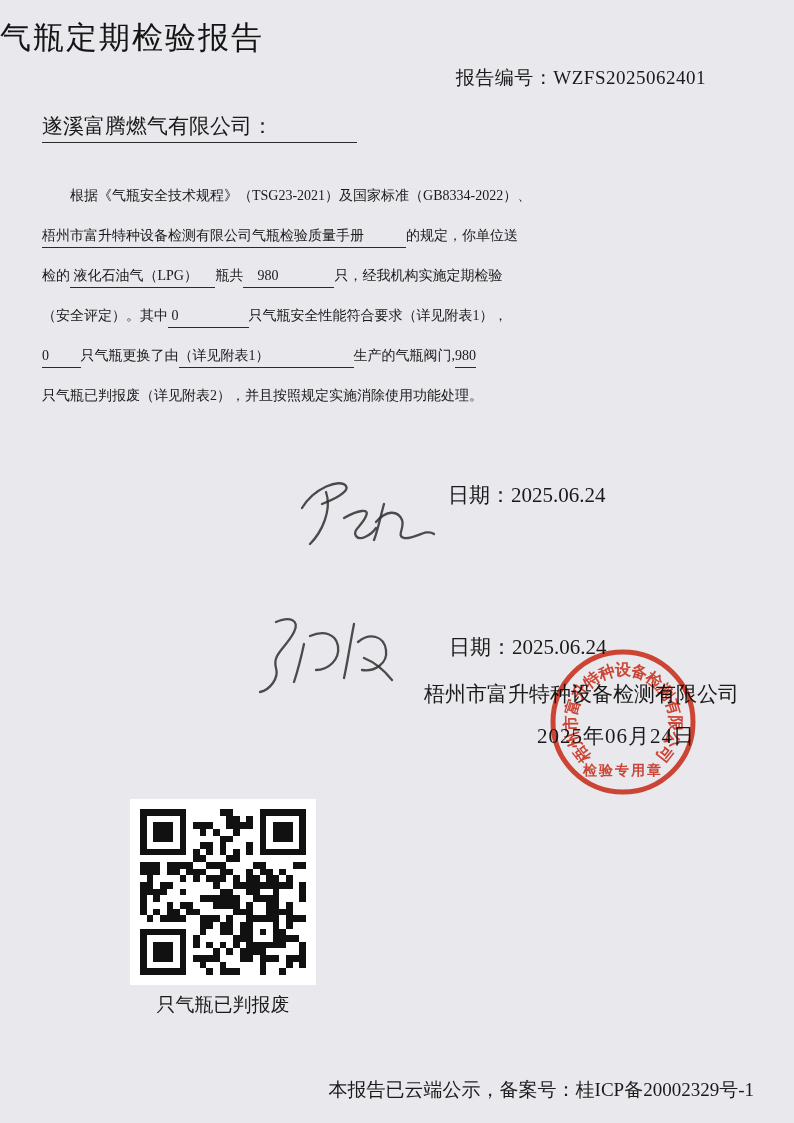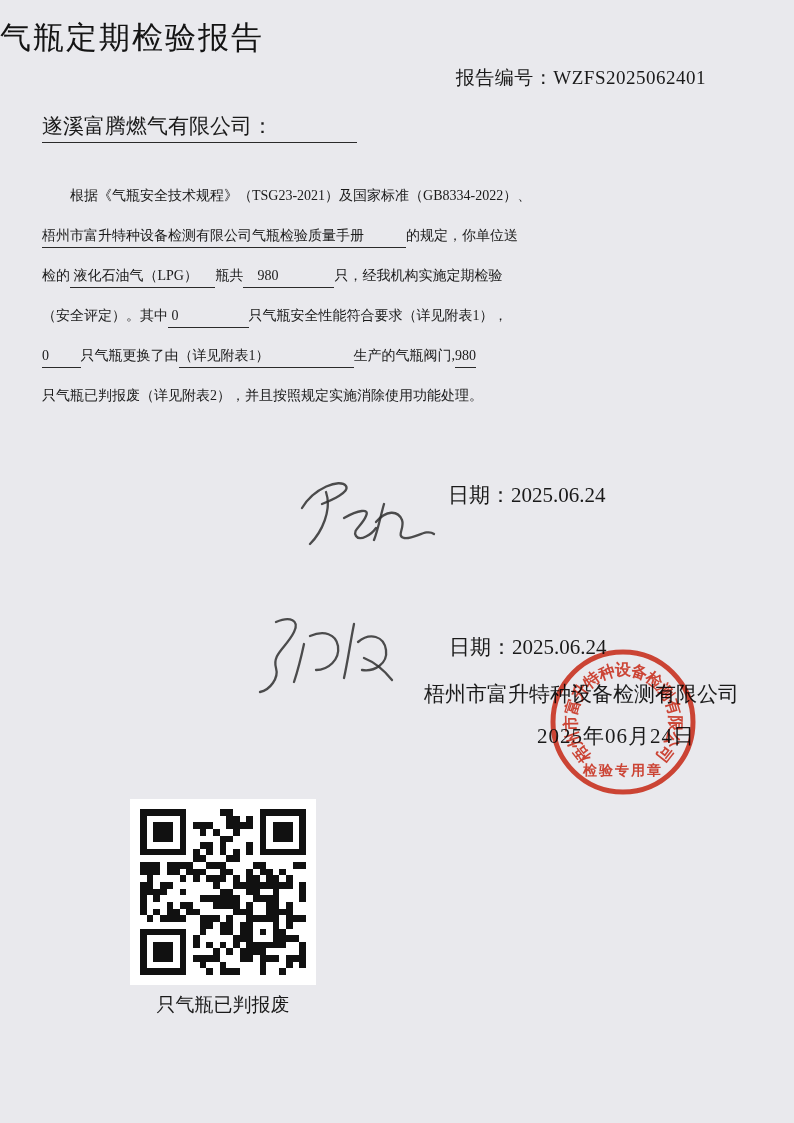--- a/index.html
+++ b/index.html
@@ -104,14 +104,15 @@
       <text x="83" y="36" text-anchor="middle" transform="rotate(128 83 83)" class="stamp-ring-char">司</text>
     </svg>
 
   <div class="qr-box">
     <svg id="qr-svg" width="166" height="166" viewBox="0 0 25 25">
         <path d="M0 0h1v1h-1zM1 0h1v1h-1zM2 0h1v1h-1zM3 0h1v1h-1zM4 0h1v1h-1zM5 0h1v1h-1zM6 0h1v1h-1zM12 0h1v1h-1zM13 0h1v1h-1zM18 0h1v1h-1zM19 0h1v1h-1zM20 0h1v1h-1zM21 0h1v1h-1zM22 0h1v1h-1zM23 0h1v1h-1zM24 0h1v1h-1zM0 1h1v1h-1zM6 1h1v1h-1zM13 1h1v1h-1zM14 1h1v1h-1zM16 1h1v1h-1zM18 1h1v1h-1zM24 1h1v1h-1zM0 2h1v1h-1zM2 2h1v1h-1zM3 2h1v1h-1zM4 2h1v1h-1zM6 2h1v1h-1zM8 2h1v1h-1zM9 2h1v1h-1zM10 2h1v1h-1zM13 2h1v1h-1zM14 2h1v1h-1zM15 2h1v1h-1zM16 2h1v1h-1zM18 2h1v1h-1zM20 2h1v1h-1zM21 2h1v1h-1zM22 2h1v1h-1zM24 2h1v1h-1zM0 3h1v1h-1zM2 3h1v1h-1zM3 3h1v1h-1zM4 3h1v1h-1zM6 3h1v1h-1zM9 3h1v1h-1zM11 3h1v1h-1zM14 3h1v1h-1zM18 3h1v1h-1zM20 3h1v1h-1zM21 3h1v1h-1zM22 3h1v1h-1zM24 3h1v1h-1zM0 4h1v1h-1zM2 4h1v1h-1zM3 4h1v1h-1zM4 4h1v1h-1zM6 4h1v1h-1zM12 4h1v1h-1zM13 4h1v1h-1zM18 4h1v1h-1zM20 4h1v1h-1zM21 4h1v1h-1zM22 4h1v1h-1zM24 4h1v1h-1zM0 5h1v1h-1zM6 5h1v1h-1zM9 5h1v1h-1zM10 5h1v1h-1zM12 5h1v1h-1zM16 5h1v1h-1zM18 5h1v1h-1zM24 5h1v1h-1zM0 6h1v1h-1zM1 6h1v1h-1zM2 6h1v1h-1zM3 6h1v1h-1zM4 6h1v1h-1zM5 6h1v1h-1zM6 6h1v1h-1zM8 6h1v1h-1zM10 6h1v1h-1zM12 6h1v1h-1zM14 6h1v1h-1zM16 6h1v1h-1zM18 6h1v1h-1zM19 6h1v1h-1zM20 6h1v1h-1zM21 6h1v1h-1zM22 6h1v1h-1zM23 6h1v1h-1zM24 6h1v1h-1zM8 7h1v1h-1zM9 7h1v1h-1zM13 7h1v1h-1zM14 7h1v1h-1zM0 8h1v1h-1zM1 8h1v1h-1zM2 8h1v1h-1zM4 8h1v1h-1zM5 8h1v1h-1zM6 8h1v1h-1zM7 8h1v1h-1zM10 8h1v1h-1zM11 8h1v1h-1zM12 8h1v1h-1zM17 8h1v1h-1zM18 8h1v1h-1zM23 8h1v1h-1zM24 8h1v1h-1zM0 9h1v1h-1zM1 9h1v1h-1zM2 9h1v1h-1zM4 9h1v1h-1zM5 9h1v1h-1zM7 9h1v1h-1zM8 9h1v1h-1zM9 9h1v1h-1zM12 9h1v1h-1zM13 9h1v1h-1zM16 9h1v1h-1zM18 9h1v1h-1zM19 9h1v1h-1zM21 9h1v1h-1zM1 10h1v1h-1zM6 10h1v1h-1zM8 10h1v1h-1zM10 10h1v1h-1zM11 10h1v1h-1zM12 10h1v1h-1zM14 10h1v1h-1zM16 10h1v1h-1zM17 10h1v1h-1zM19 10h1v1h-1zM20 10h1v1h-1zM22 10h1v1h-1zM0 11h1v1h-1zM1 11h1v1h-1zM3 11h1v1h-1zM4 11h1v1h-1zM11 11h1v1h-1zM14 11h1v1h-1zM15 11h1v1h-1zM16 11h1v1h-1zM17 11h1v1h-1zM18 11h1v1h-1zM19 11h1v1h-1zM20 11h1v1h-1zM21 11h1v1h-1zM22 11h1v1h-1zM24 11h1v1h-1zM0 12h1v1h-1zM1 12h1v1h-1zM2 12h1v1h-1zM3 12h1v1h-1zM6 12h1v1h-1zM12 12h1v1h-1zM13 12h1v1h-1zM16 12h1v1h-1zM17 12h1v1h-1zM20 12h1v1h-1zM24 12h1v1h-1zM0 13h1v1h-1zM2 13h1v1h-1zM9 13h1v1h-1zM10 13h1v1h-1zM11 13h1v1h-1zM12 13h1v1h-1zM13 13h1v1h-1zM14 13h1v1h-1zM17 13h1v1h-1zM18 13h1v1h-1zM19 13h1v1h-1zM20 13h1v1h-1zM24 13h1v1h-1zM0 14h1v1h-1zM4 14h1v1h-1zM6 14h1v1h-1zM7 14h1v1h-1zM11 14h1v1h-1zM12 14h1v1h-1zM13 14h1v1h-1zM14 14h1v1h-1zM16 14h1v1h-1zM19 14h1v1h-1zM20 14h1v1h-1zM22 14h1v1h-1zM0 15h1v1h-1zM2 15h1v1h-1zM4 15h1v1h-1zM5 15h1v1h-1zM7 15h1v1h-1zM8 15h1v1h-1zM14 15h1v1h-1zM15 15h1v1h-1zM16 15h1v1h-1zM19 15h1v1h-1zM20 15h1v1h-1zM21 15h1v1h-1zM22 15h1v1h-1zM1 16h1v1h-1zM3 16h1v1h-1zM4 16h1v1h-1zM5 16h1v1h-1zM6 16h1v1h-1zM9 16h1v1h-1zM10 16h1v1h-1zM11 16h1v1h-1zM13 16h1v1h-1zM16 16h1v1h-1zM17 16h1v1h-1zM18 16h1v1h-1zM19 16h1v1h-1zM20 16h1v1h-1zM22 16h1v1h-1zM23 16h1v1h-1zM24 16h1v1h-1zM9 17h1v1h-1zM10 17h1v1h-1zM12 17h1v1h-1zM13 17h1v1h-1zM15 17h1v1h-1zM16 17h1v1h-1zM20 17h1v1h-1zM22 17h1v1h-1zM0 18h1v1h-1zM1 18h1v1h-1zM2 18h1v1h-1zM3 18h1v1h-1zM4 18h1v1h-1zM5 18h1v1h-1zM6 18h1v1h-1zM9 18h1v1h-1zM12 18h1v1h-1zM13 18h1v1h-1zM15 18h1v1h-1zM16 18h1v1h-1zM18 18h1v1h-1zM20 18h1v1h-1zM21 18h1v1h-1zM0 19h1v1h-1zM6 19h1v1h-1zM8 19h1v1h-1zM14 19h1v1h-1zM15 19h1v1h-1zM16 19h1v1h-1zM20 19h1v1h-1zM21 19h1v1h-1zM22 19h1v1h-1zM23 19h1v1h-1zM0 20h1v1h-1zM2 20h1v1h-1zM3 20h1v1h-1zM4 20h1v1h-1zM6 20h1v1h-1zM8 20h1v1h-1zM10 20h1v1h-1zM12 20h1v1h-1zM14 20h1v1h-1zM16 20h1v1h-1zM17 20h1v1h-1zM18 20h1v1h-1zM19 20h1v1h-1zM20 20h1v1h-1zM21 20h1v1h-1zM24 20h1v1h-1zM0 21h1v1h-1zM2 21h1v1h-1zM3 21h1v1h-1zM4 21h1v1h-1zM6 21h1v1h-1zM11 21h1v1h-1zM13 21h1v1h-1zM15 21h1v1h-1zM16 21h1v1h-1zM17 21h1v1h-1zM18 21h1v1h-1zM24 21h1v1h-1zM0 22h1v1h-1zM2 22h1v1h-1zM3 22h1v1h-1zM4 22h1v1h-1zM6 22h1v1h-1zM8 22h1v1h-1zM9 22h1v1h-1zM10 22h1v1h-1zM11 22h1v1h-1zM15 22h1v1h-1zM16 22h1v1h-1zM18 22h1v1h-1zM19 22h1v1h-1zM20 22h1v1h-1zM22 22h1v1h-1zM23 22h1v1h-1zM24 22h1v1h-1zM0 23h1v1h-1zM6 23h1v1h-1zM9 23h1v1h-1zM12 23h1v1h-1zM18 23h1v1h-1zM22 23h1v1h-1zM24 23h1v1h-1zM0 24h1v1h-1zM1 24h1v1h-1zM2 24h1v1h-1zM3 24h1v1h-1zM4 24h1v1h-1zM5 24h1v1h-1zM6 24h1v1h-1zM10 24h1v1h-1zM12 24h1v1h-1zM13 24h1v1h-1zM14 24h1v1h-1zM18 24h1v1h-1zM21 24h1v1h-1z" fill="#111"></path>
       </svg>
   </div>
   <div class="qr-caption">只气瓶已判报废</div>
 
+  <div class="footer">本报告已云端公示，备案号：桂ICP备20002329号-1</div>
 
 </div>
 
 </body></html>

